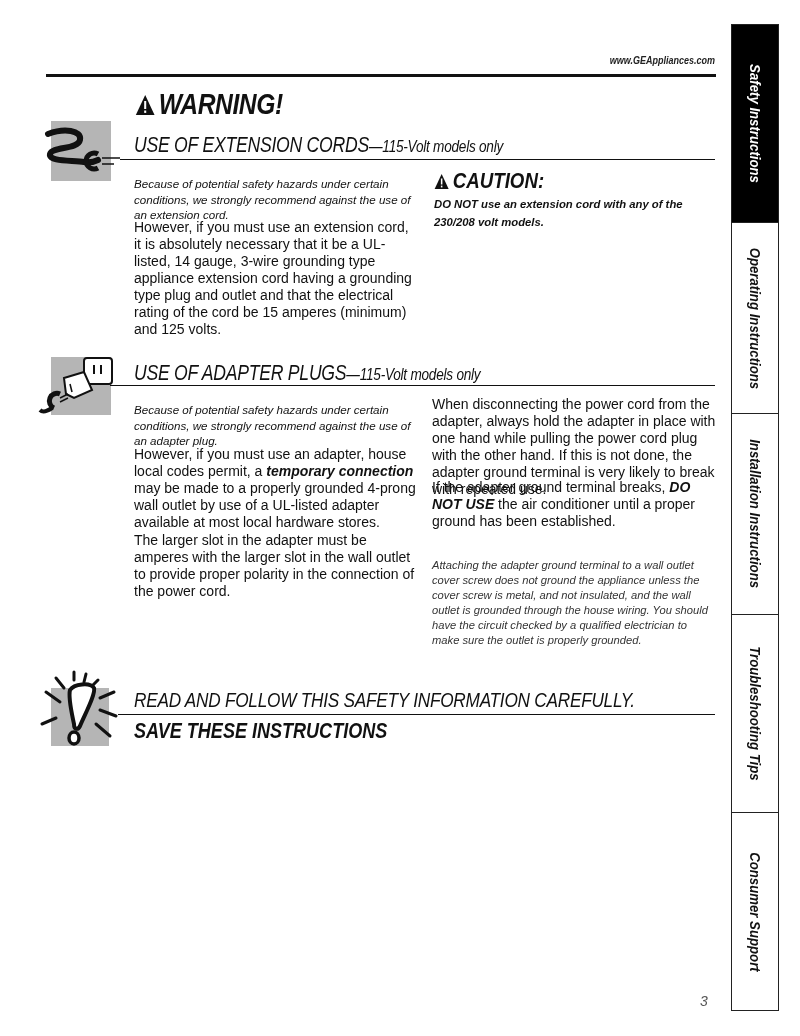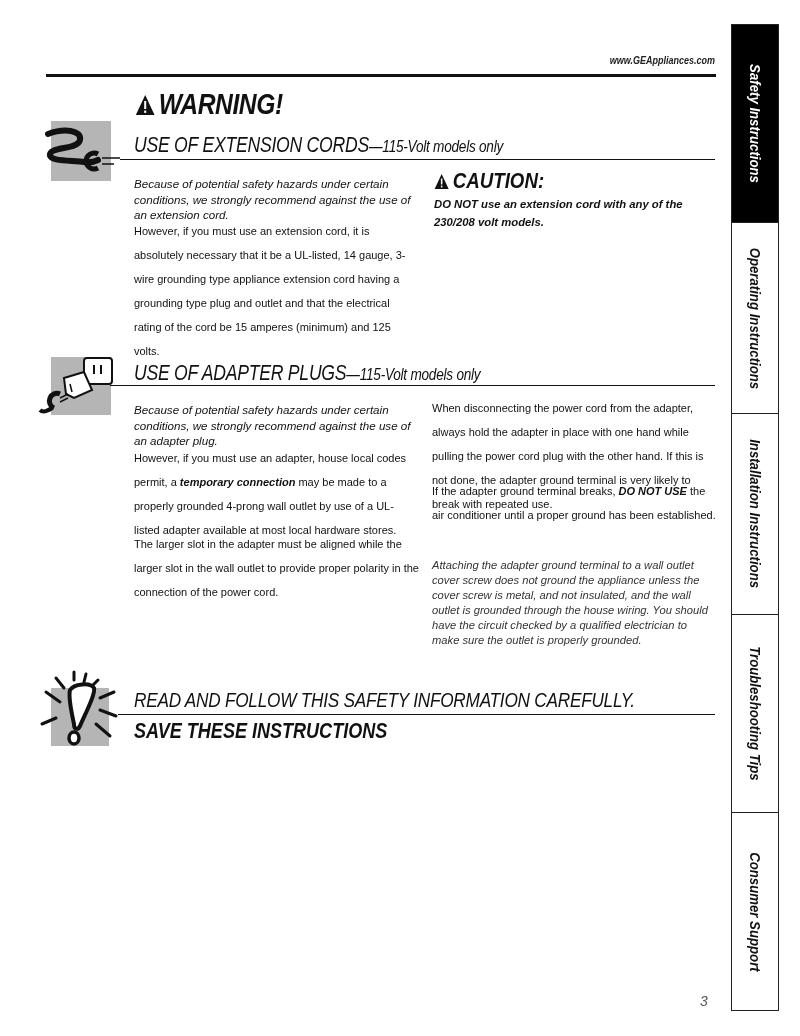--- a/index.html
+++ b/index.html
@@ -15,21 +15,21 @@
   .warning-title { left: 135px; top: 88px; font-size: 29px; font-weight: bold;
                    font-style: italic; letter-spacing: -0.5px; transform: scaleX(0.85);
                    transform-origin: left; white-space: nowrap; }
   .warn-tri { display: inline-block; margin-right: 4px; vertical-align: -2px; }
 
   .sec-heading { font-size: 22px; font-style: italic; font-weight: normal; white-space: nowrap;
                  transform: scaleX(0.8); transform-origin: left; letter-spacing: -0.3px; color: #111; }
   .sec-heading .sub { font-size: 17px; }
   .heading-rule { height: 1px; background: #111; }
 
-  .para { font-size: 11px; line-height: 24px; color: #111; }
+  .para { font-size: 14px; line-height: 17px; color: #111; }
   .para.it { font-style: italic; margin-top: 10px; }
   .para b.bi { font-weight: bold; font-style: italic; margin-top: 33px; }
 
   .caution-title { left: 434px; top: 168px; font-size: 22px; font-weight: bold; font-style: italic;
                    white-space: nowrap; transform: scaleX(0.85); transform-origin: left; }
   .caution-text { left: 434px; top: 195px; width: 290px; font-size: 11.3px; line-height: 18px;
                   font-weight: bold; font-style: italic; }
 
   .read-line { left: 134px; top: 688px; font-size: 21px; font-style: italic; white-space: nowrap;
                transform: scaleX(0.82); transform-origin: left; letter-spacing: -0.3px; }
@@ -105,21 +105,21 @@
 <div class="abs sec-heading" style="left:134px;top:360px;">
   <span>USE OF ADAPTER PLUGS</span><span class="sub">—115-Volt models only</span>
 </div>
 <div class="abs heading-rule" style="left:110px;top:385px;width:605px;"></div>
 
 <div class="abs para it" style="left:134px;top:392px;width:285px;font-size:11.6px;line-height:15.6px;">Because of potential safety hazards under certain conditions, we strongly recommend against the use of an adapter plug.</div>
 
 <div class="abs para" style="left:134px;top:446px;width:285px;">
   <span>However, if you must use an adapter, house local codes permit, a </span><b class="bi">temporary connection</b><span> may be made to a properly grounded 4-prong wall outlet by use of a UL-listed adapter available at most local hardware stores.</span>
 </div>
-<div class="abs para" style="left:134px;top:532px;width:285px;">The larger slot in the adapter must be aligned while the larger slot in the wall outlet to provide proper polarity in the connection of the power cord.</div>
+<div class="abs para" style="left:134px;top:532px;width:285px;">The larger slot in the adapter must be amperes with the larger slot in the wall outlet to provide proper polarity in the connection of the power cord.</div>
 
 <div class="abs para" style="left:432px;top:396px;width:285px;">When disconnecting the power cord from the adapter, always hold the adapter in place with one hand while pulling the power cord plug with the other hand. If this is not done, the adapter ground terminal is very likely to break with repeated use.</div>
 <div class="abs para" style="left:432px;top:479px;width:285px;">
   <span>If the adapter ground terminal breaks, </span><b class="bi">DO NOT USE</b><span> the air conditioner until a proper ground has been established.</span>
 </div>
 <div class="abs para it" style="left:432px;top:548px;width:285px;font-size:11.2px;line-height:15.1px;color:#333;">Attaching the adapter ground terminal to a wall outlet cover screw does not ground the appliance unless the cover screw is metal, and not insulated, and the wall outlet is grounded through the house wiring. You should have the circuit checked by a qualified electrician to make sure the outlet is properly grounded.</div>
 
 <div class="abs icon-box" style="left:51px;top:688px;width:58px;height:58px;"></div>
 <svg class="abs" style="left:34px;top:668px;" width="90" height="84" viewBox="0 0 90 84">
   <path d="M36,22 C40,16 56,14 60,20 C62,26 50,48 46,58 C44,62 40,62 40,56 C38,46 34,30 36,22 Z" fill="#fff" stroke="#111" stroke-width="4"></path>

